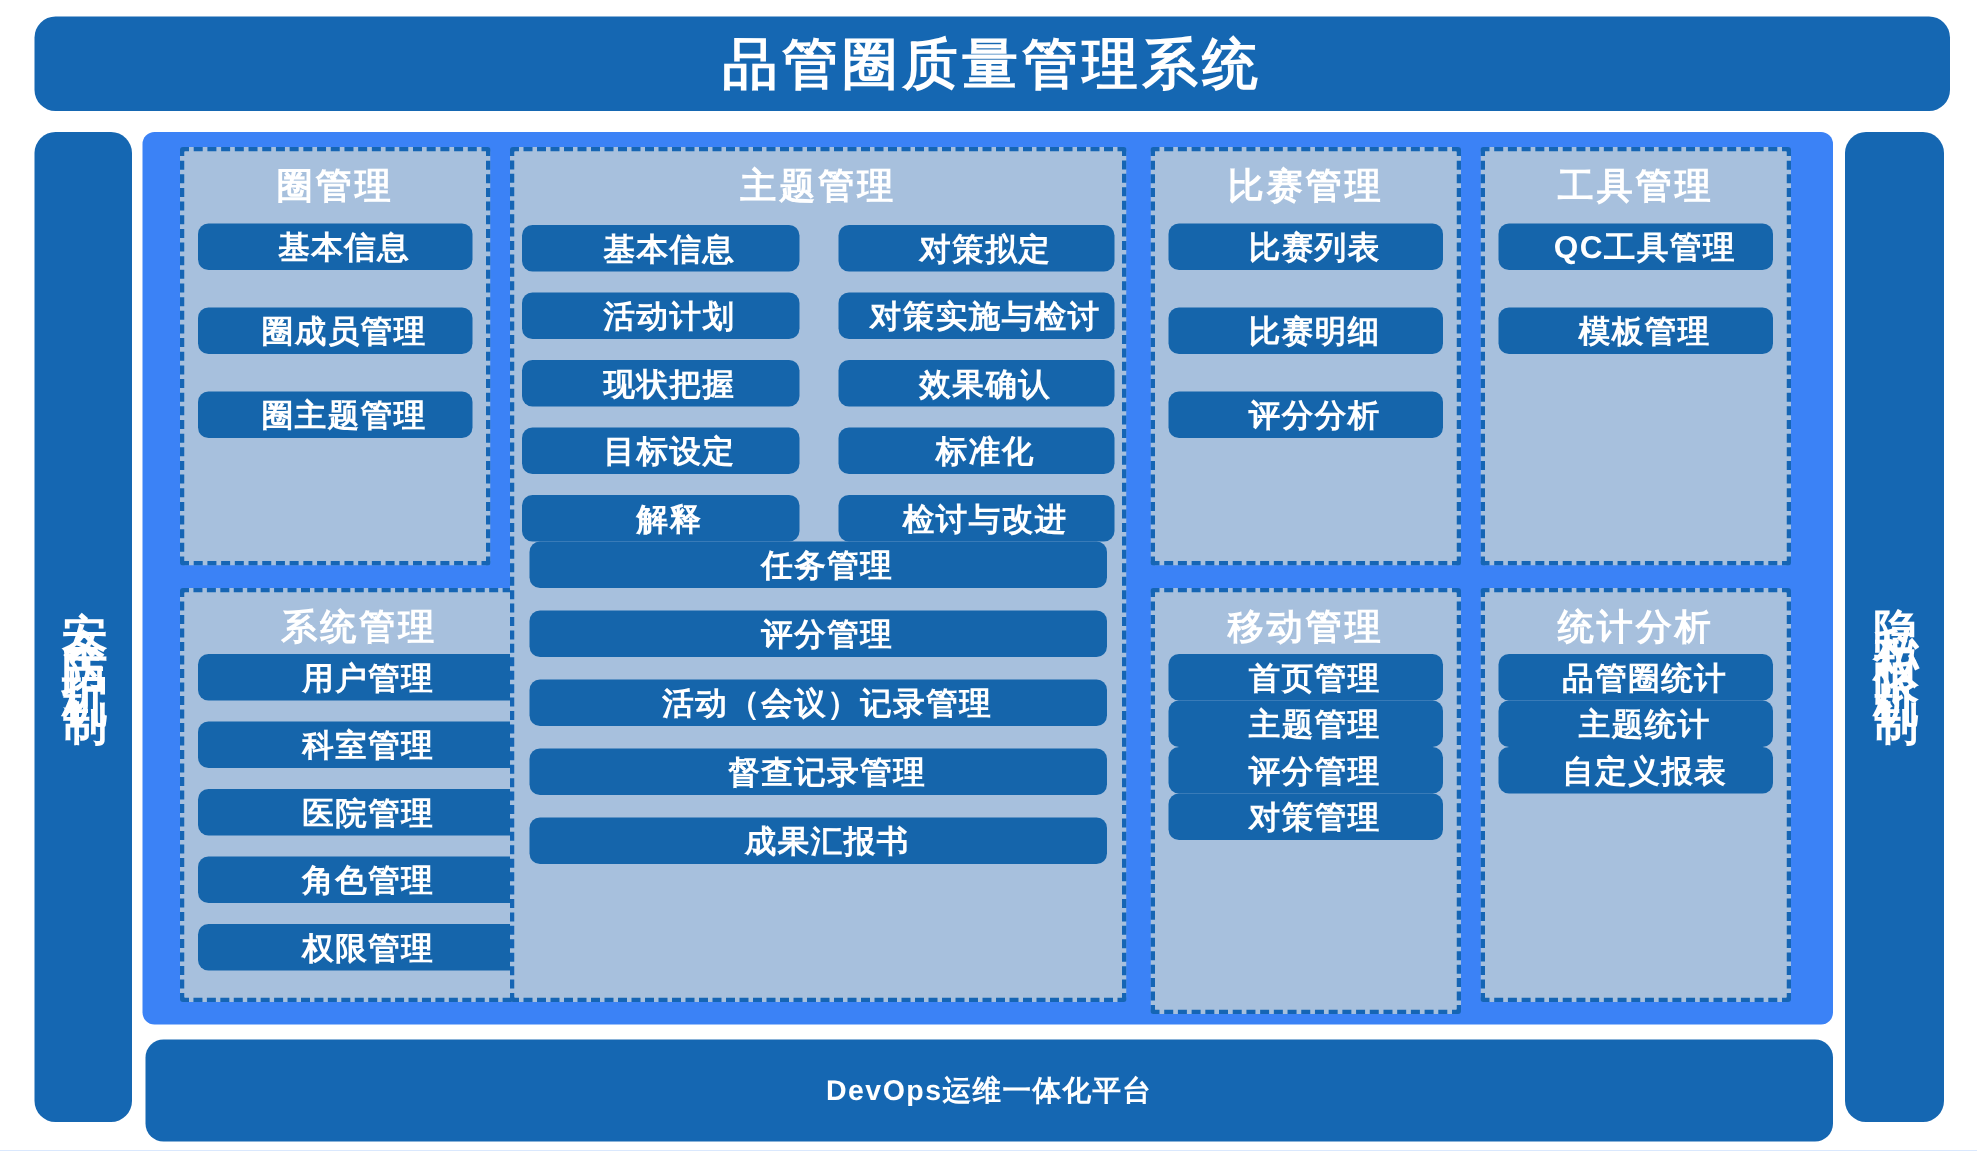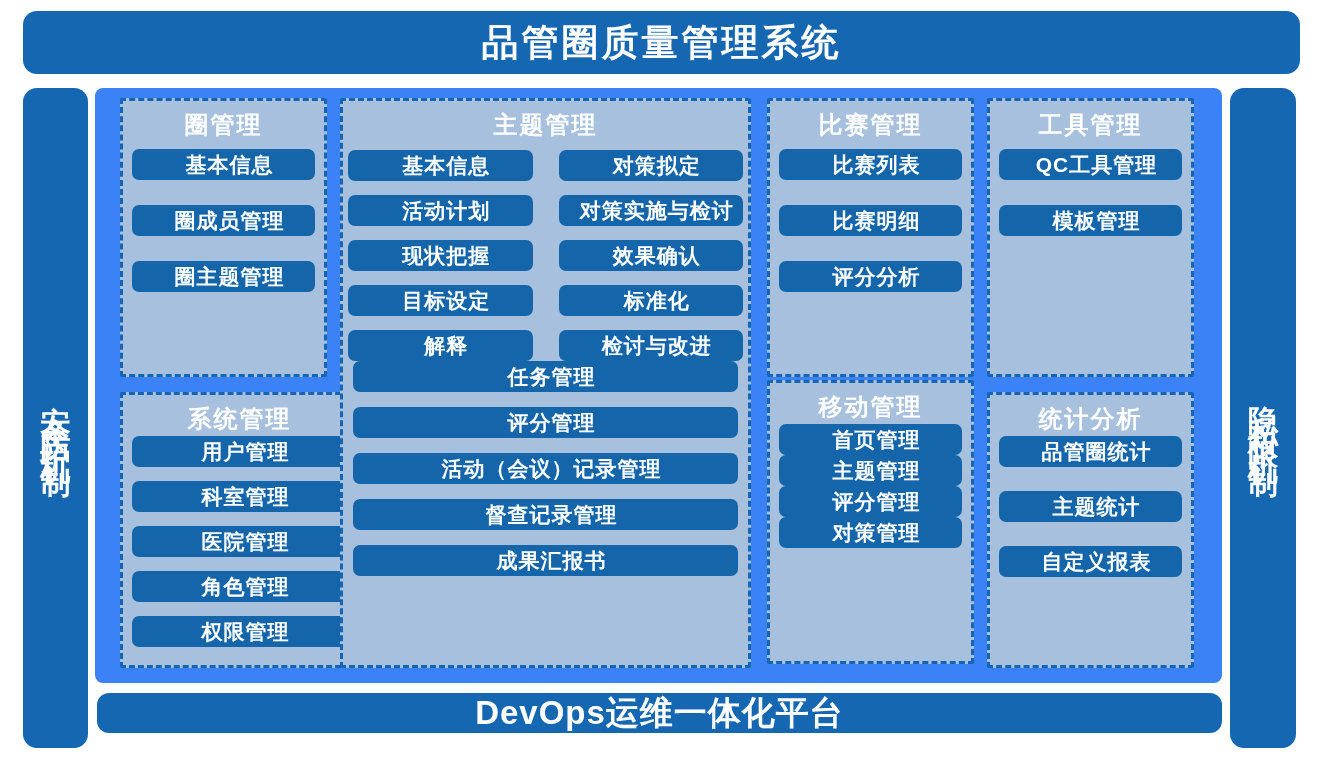--- a/index.html
+++ b/index.html
@@ -55,47 +55,47 @@
     display:flex; align-items:center; justify-content:center;
     white-space:nowrap;
     padding-left:12px;
   }
   .btns { display:flex; flex-direction:column; }
 
   .p-circle      { left:25px;  top:10px;  width:207px; height:279px; }
   .p-system      { left:25px;  top:304px; width:239px; height:276px; }
   .p-topic       { left:245px; top:10px;  width:411px; height:570px; padding-left:5px; padding-right:5px; }
   .p-competition { left:672px; top:10px;  width:207px; height:279px; }
-  .p-mobile      { left:672px; top:292px; width:207px; height:284px; }
+  .p-mobile      { left:672px; top:304px; width:207px; height:284px; }
   .p-tool        { left:892px; top:10px;  width:207px; height:279px; }
   .p-stats       { left:892px; top:304px; width:207px; height:276px; }
 
   .top-space  { margin-top:11px; }   
   .mid-space  { margin-top:4px; }    
   .gap-lg { row-gap:25px; }
-  .gap-md { row-gap:24px; }
+  .gap-md { }
   .gap-sm { row-gap:14px; }
   .gap-xs { row-gap:0; }
 
   .topic-grid {
     margin-top:12px;
     display:grid; grid-template-columns:1fr 1fr;
     column-gap:26px; row-gap:14px;
   }
   .topic-full {
     display:flex; flex-direction:column; row-gap:15px;
     padding:0 5px;
   }
 
   
   .bottombar {
-    position:absolute; left:97px; top:693px; width:1125px; height:40px;
+    position:absolute; left:97px; top:693px; width:1125px; height:68px;
     background:#1567b2; border-radius:12px;
     display:flex; align-items:center; justify-content:center;
-    color:#ffffff; font-size:33px; font-weight:bold; letter-spacing:1px;
+    color:#ffffff; font-size:19px; font-weight:bold; letter-spacing:1px;
   }
 </style>
 </head>
 <body>
 
 <div class="stage">
 
   <div class="header">
     <span>品管圈质量管理系统</span>
   </div>

